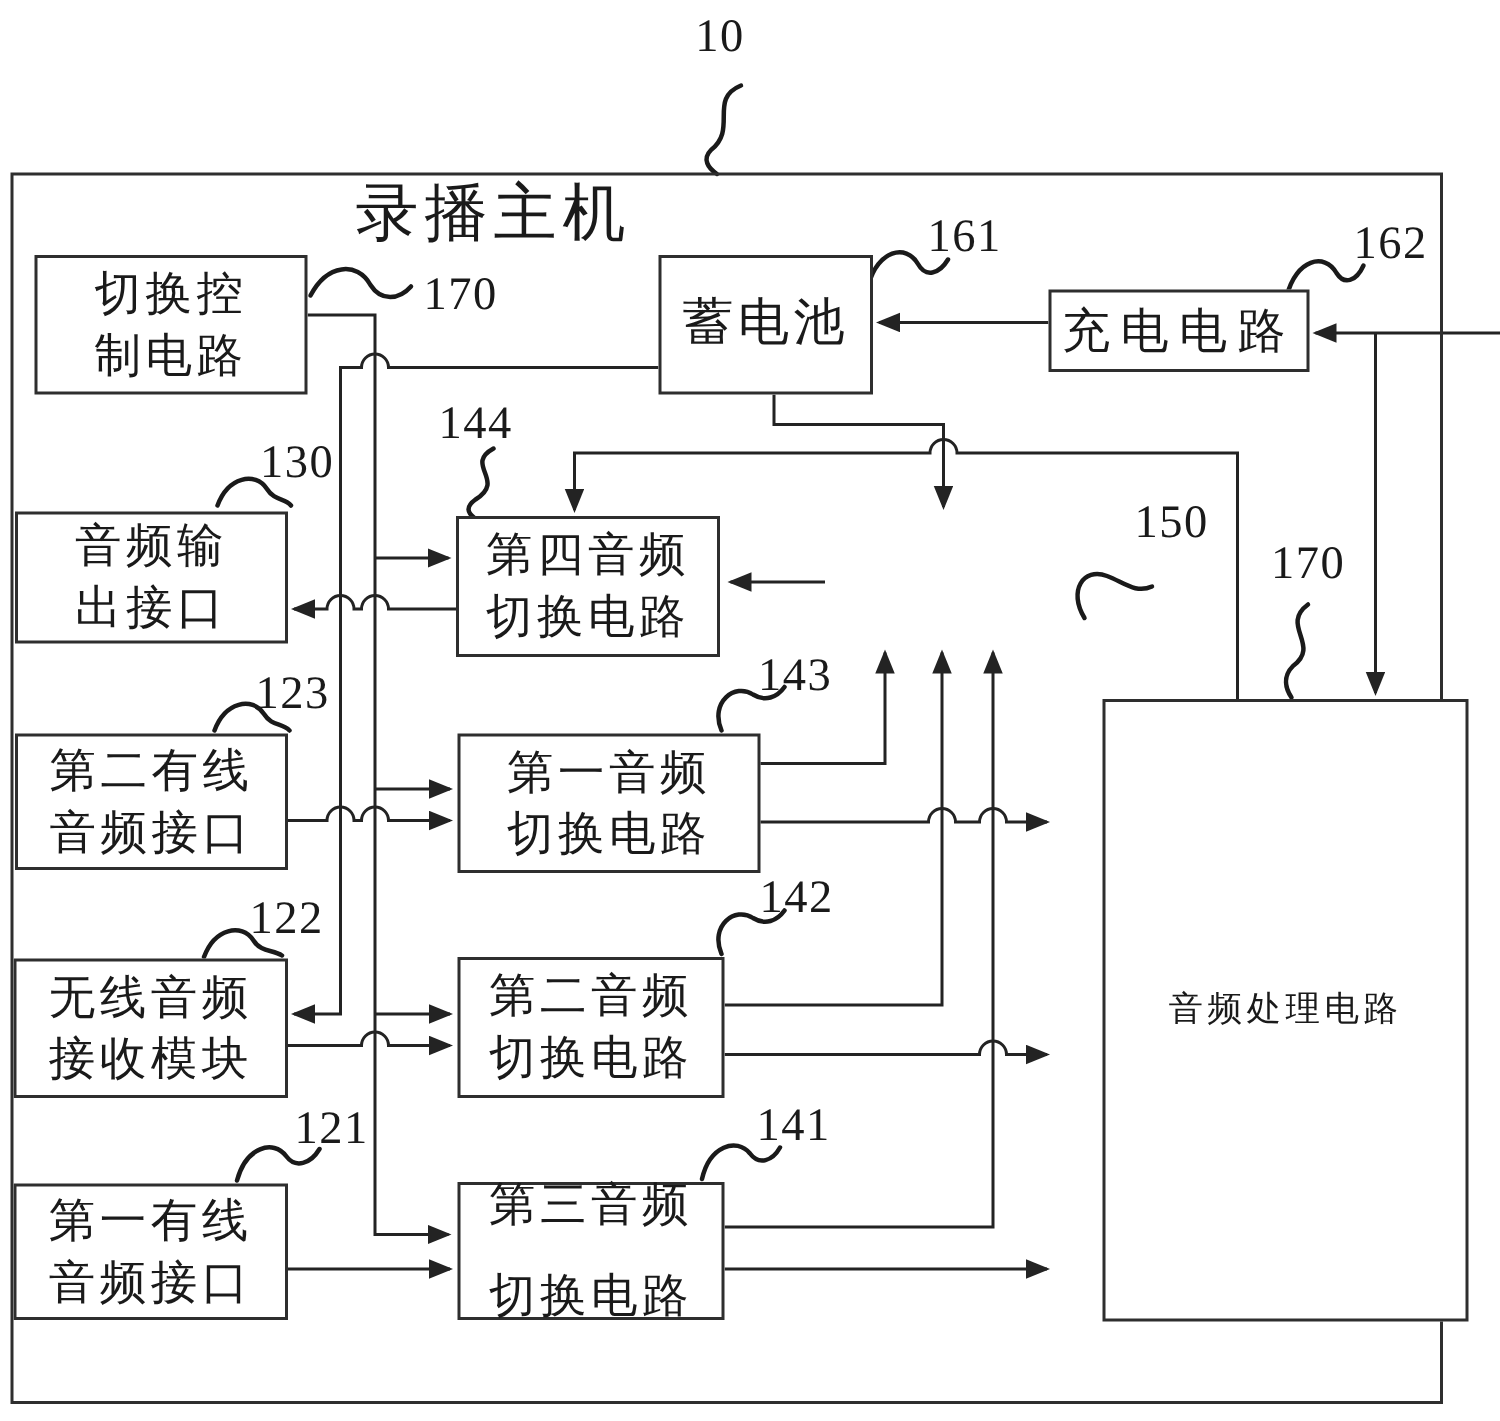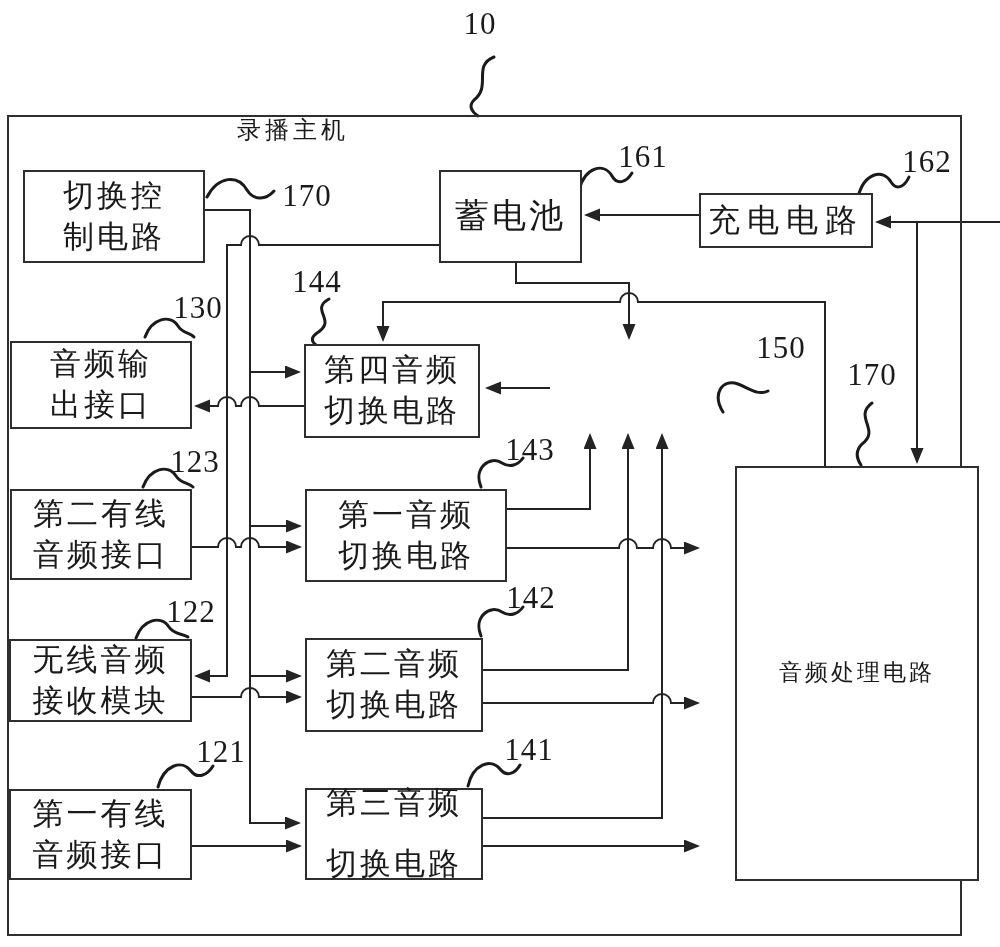--- a/index.html
+++ b/index.html
@@ -13,21 +13,21 @@
     border:2px solid #2e2e2e;background:transparent;
   }
   .box{
     position:absolute;border:2px solid #2e2e2e;background:#ffffff;
     display:flex;flex-direction:column;align-items:center;justify-content:center;
     text-align:center;box-sizing:border-box;line-height:1.32;
   }
   .box .ln{white-space:nowrap;letter-spacing:3px;}
   .fs31{font-size:31px;} .fs34{font-size:34px;}
   .title{
-    position:absolute;left:237px;top:114px;width:170px;font-size:24px;
+    position:absolute;left:237px;top:114px;width:170px;font-size:42px;
     letter-spacing:4px;white-space:nowrap;
   }
   .ref{
     position:absolute;font-size:31px;letter-spacing:1px;white-space:nowrap;
     text-align:center;
   }
 </style>
 </head>
 <body>
 
@@ -126,21 +126,21 @@
   <div class="box fs31" style="left:10px;top:489px;width:182px;height:91px;">
     <div class="ln">第二有线</div>
     <div class="ln">音频接口</div>
   </div>
 
   <div class="box fs31" style="left:305px;top:489px;width:202px;height:93px;">
     <div class="ln">第一音频</div>
     <div class="ln">切换电路</div>
   </div>
 
-  <div class="box fs31" style="left:9px;top:639px;width:183px;height:83px;">
+  <div class="box fs31" style="left:9px;top:639px;width:183px;height:93px;">
     <div class="ln">无线音频</div>
     <div class="ln">接收模块</div>
   </div>
 
   <div class="box fs31" style="left:305px;top:638px;width:178px;height:94px;">
     <div class="ln">第二音频</div>
     <div class="ln">切换电路</div>
   </div>
 
   <div class="box fs31" style="left:9px;top:789px;width:183px;height:91px;">

